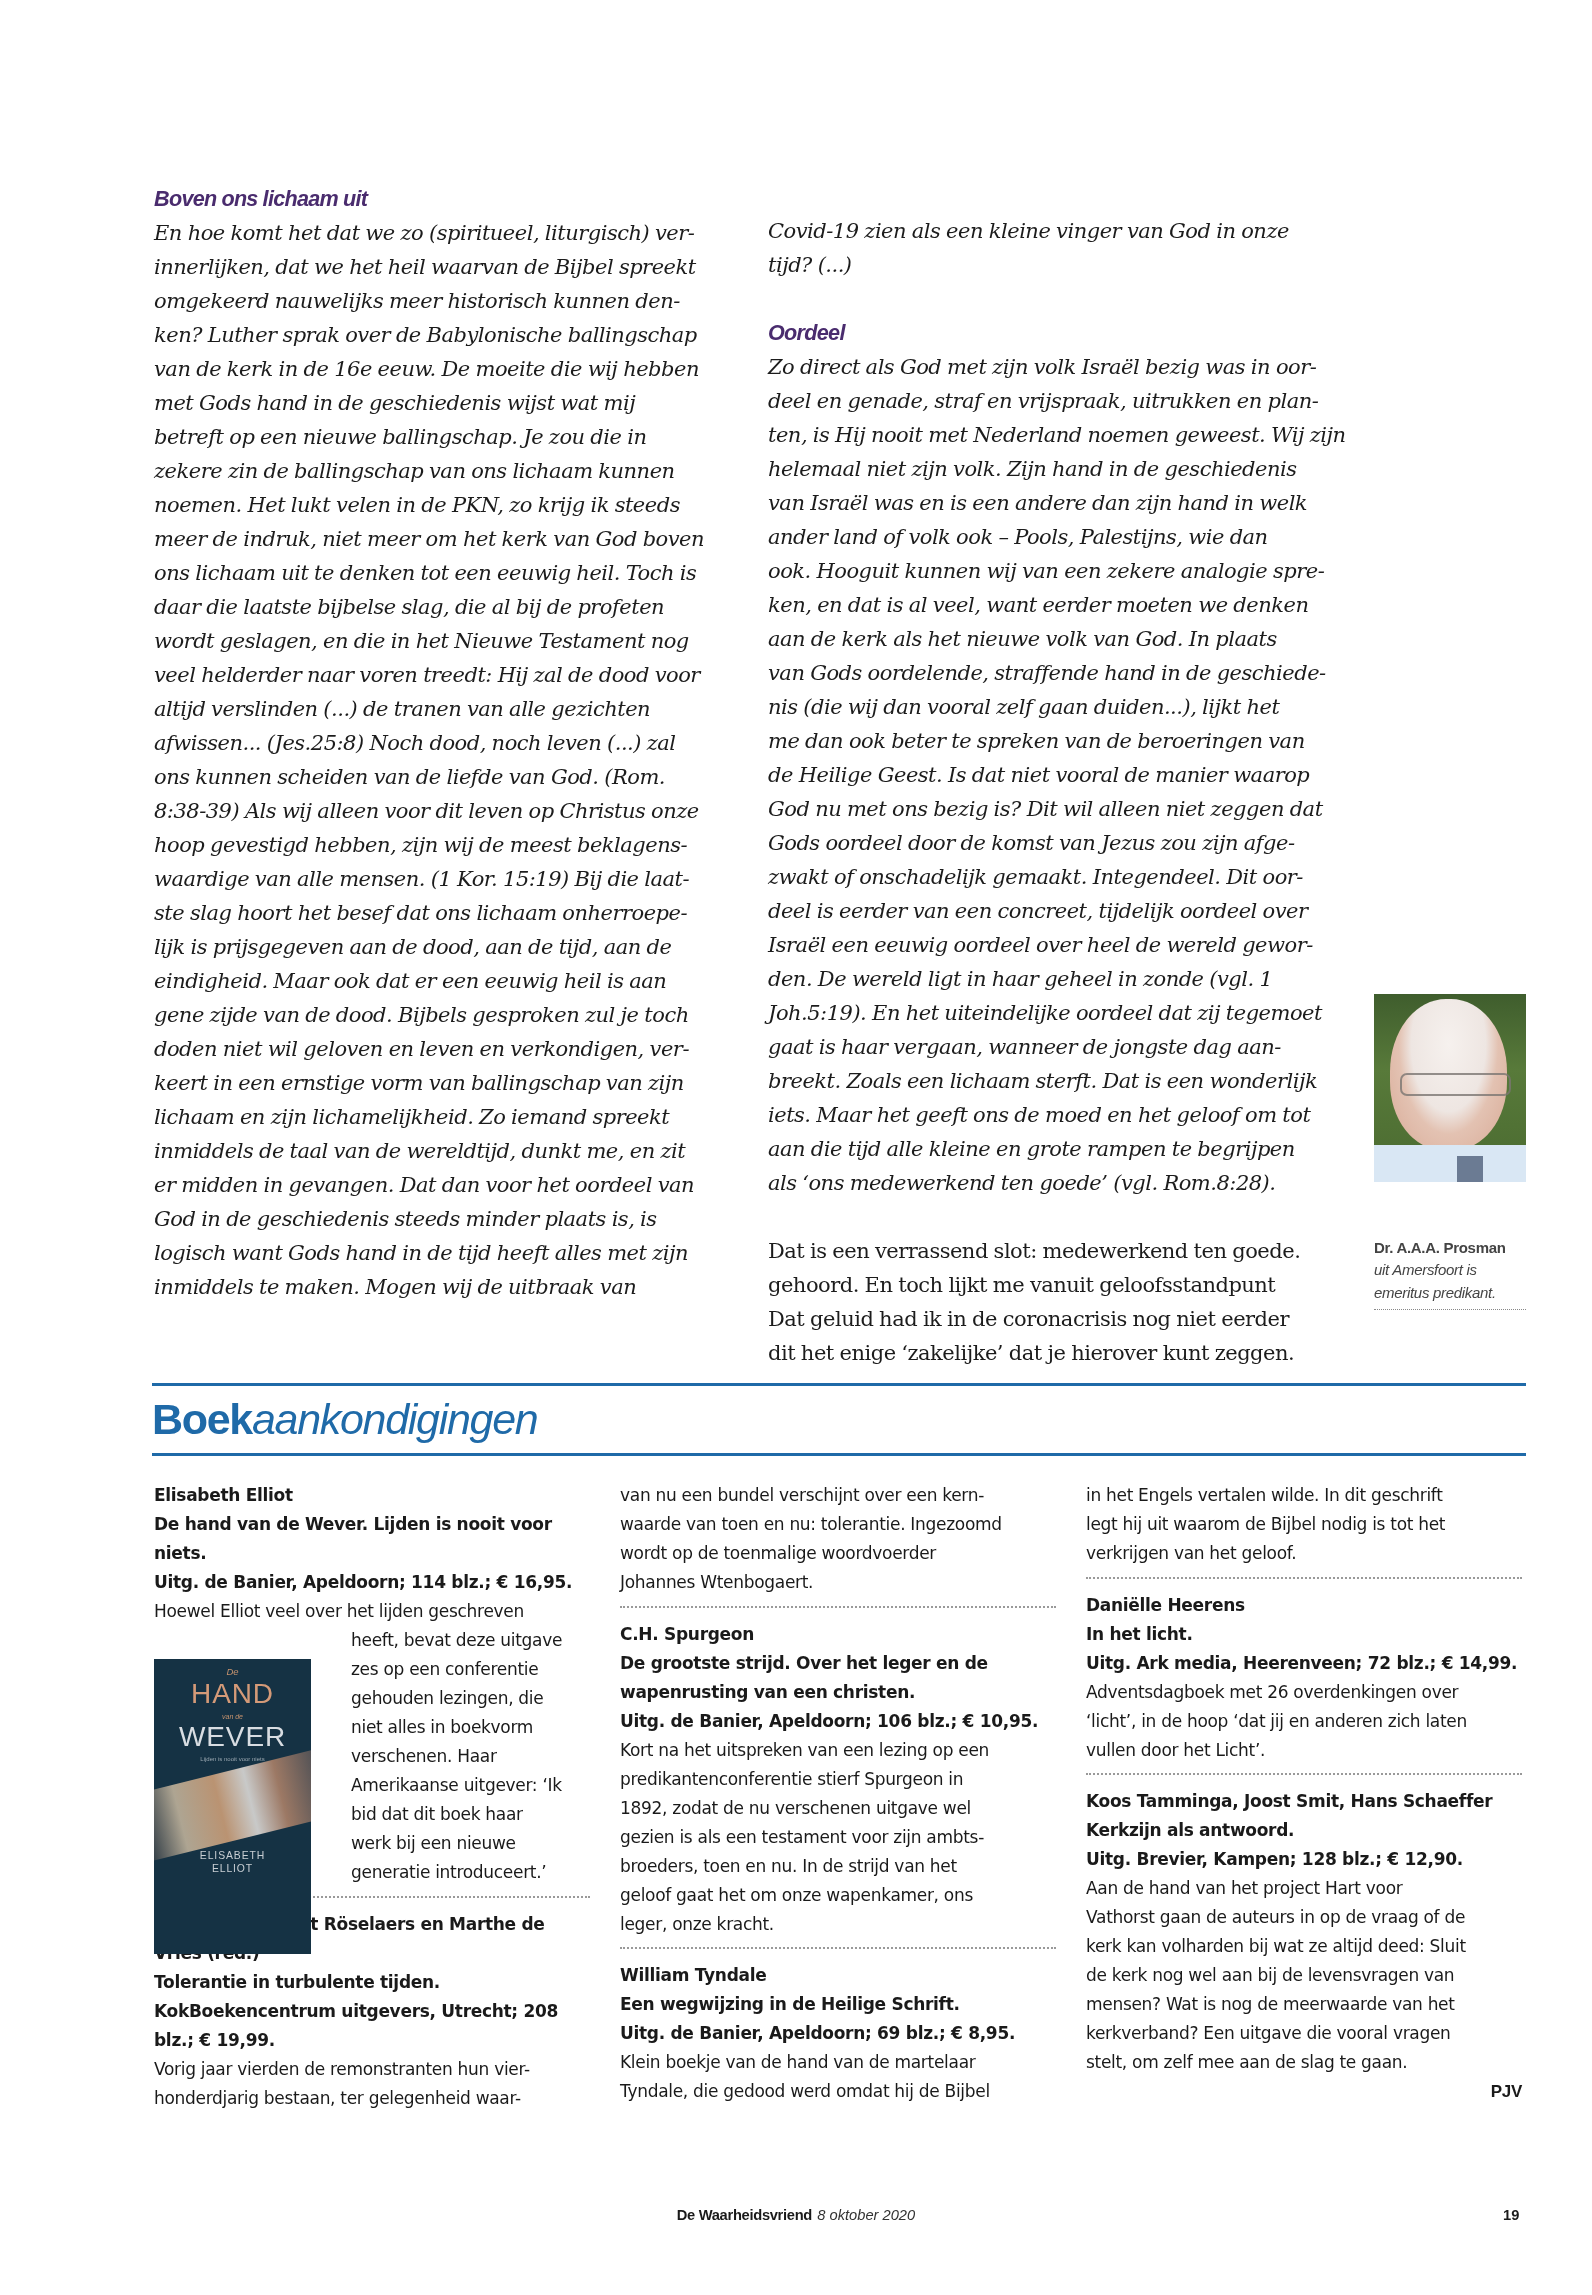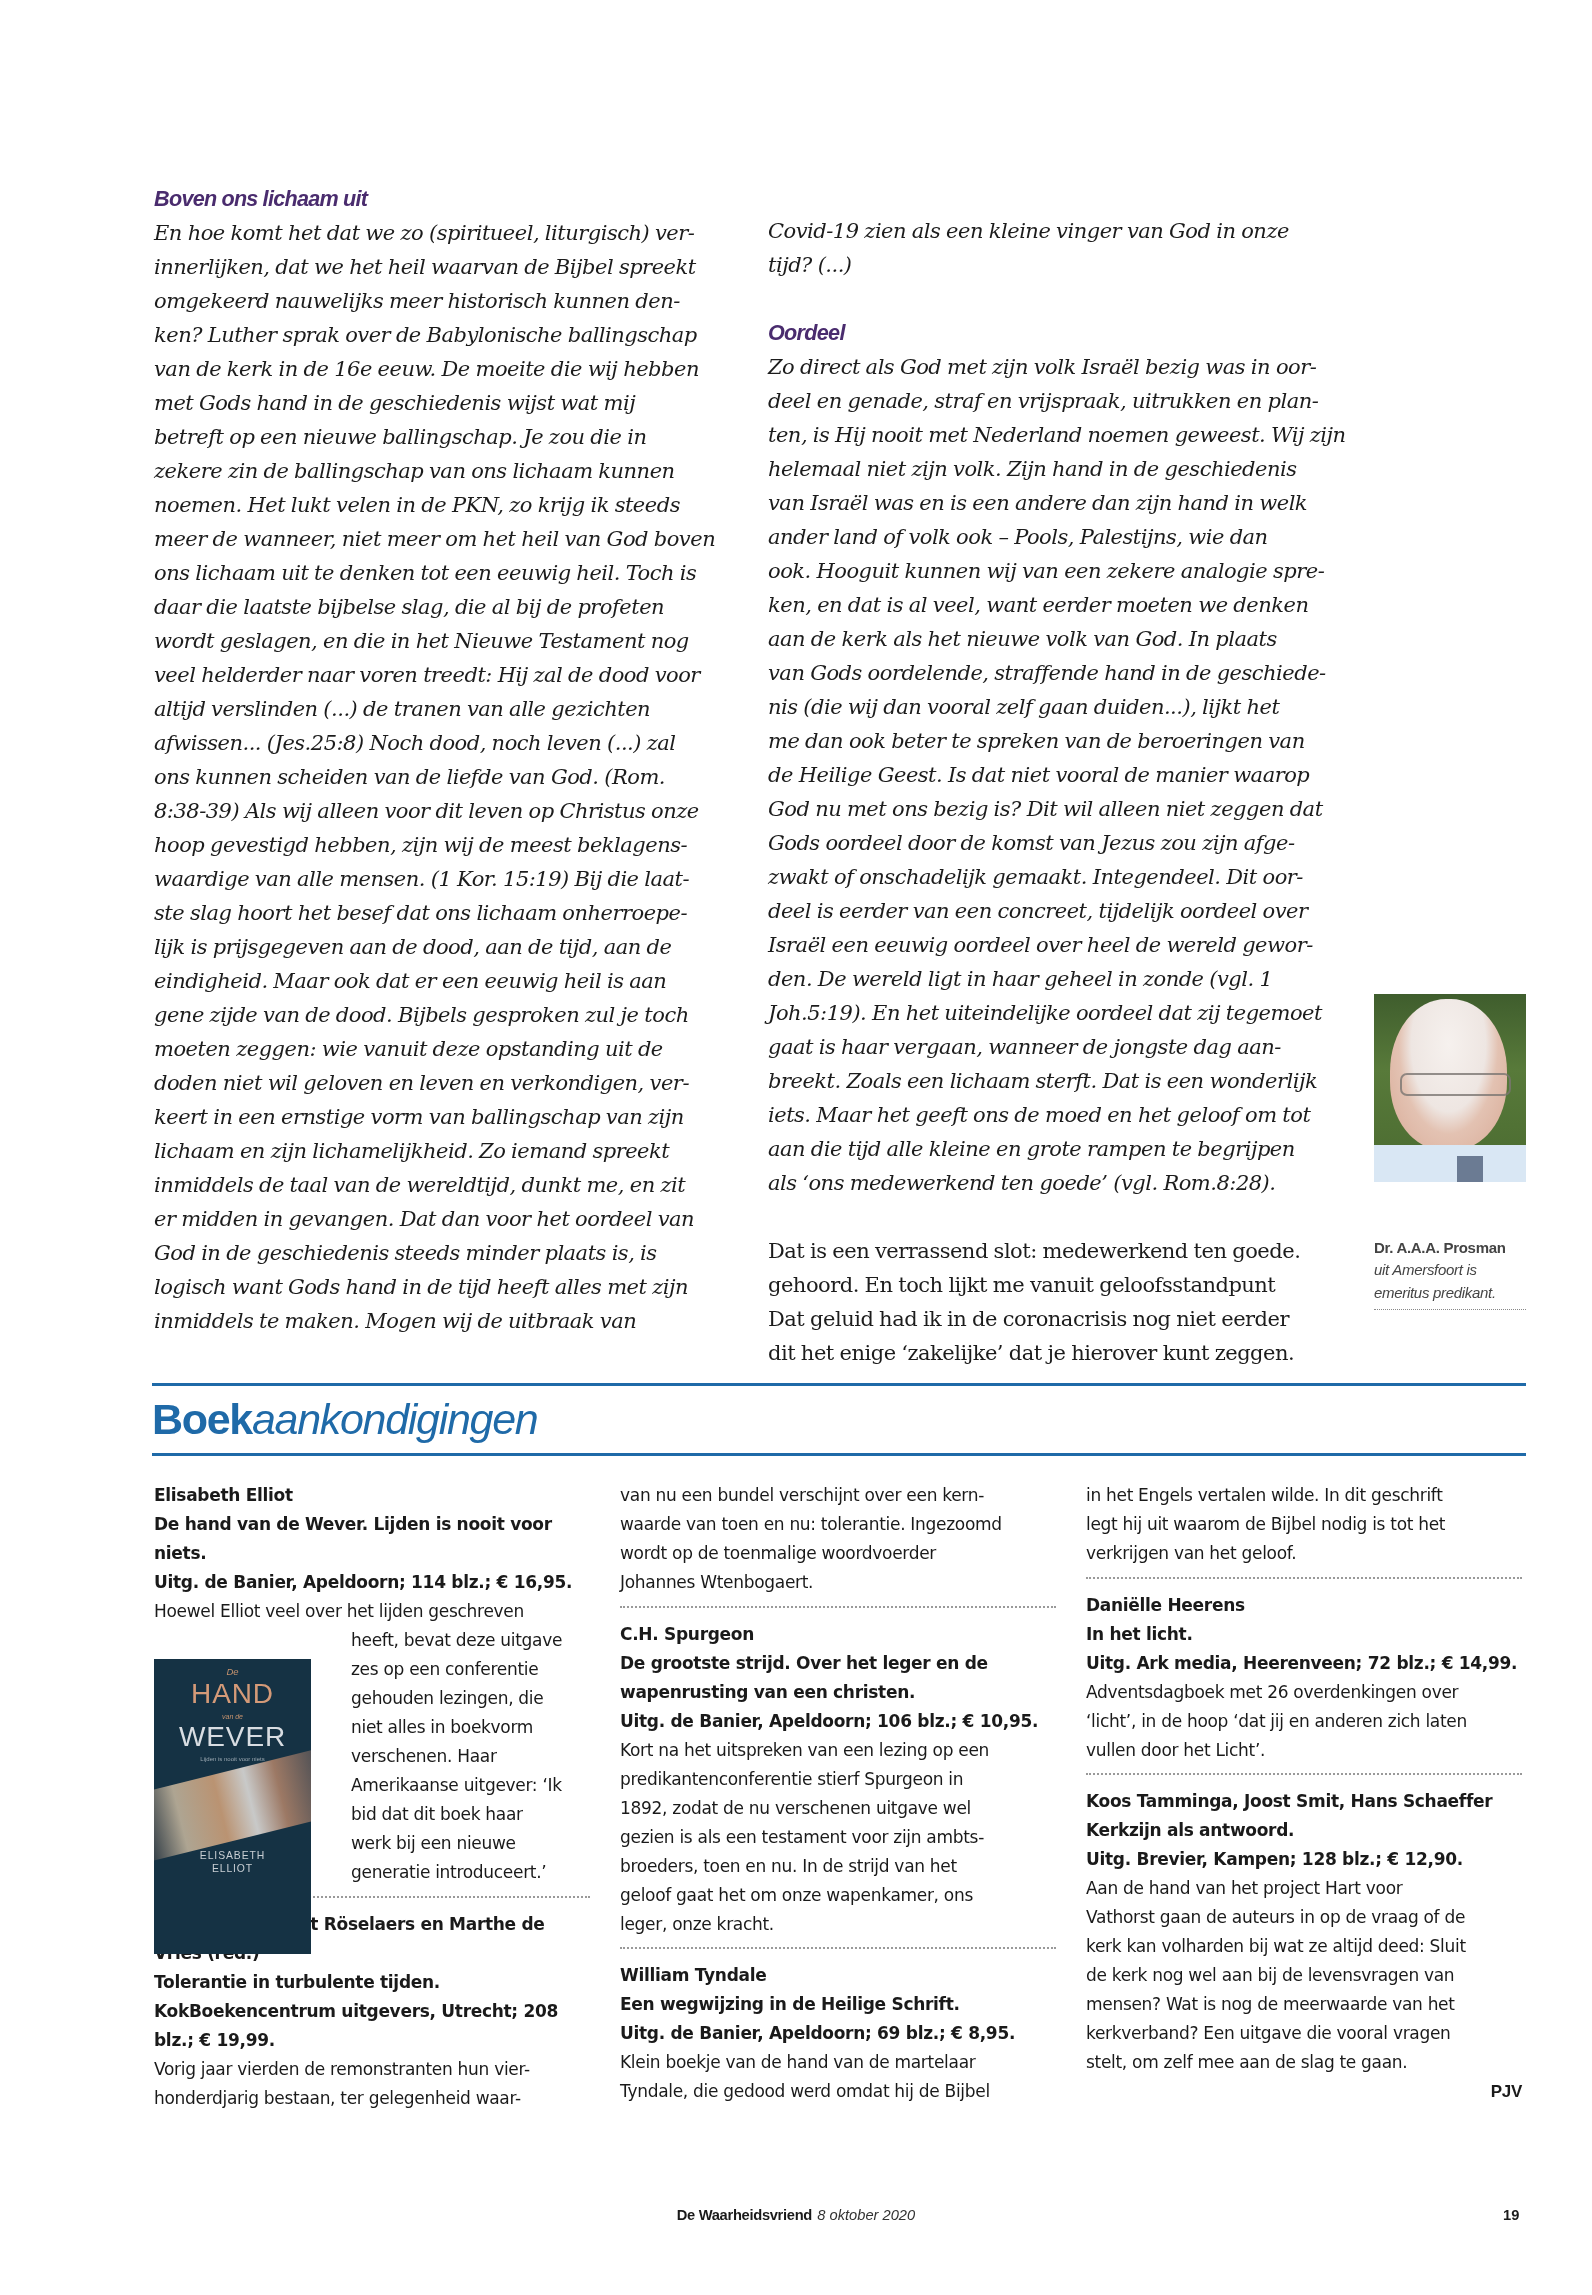--- a/index.html
+++ b/index.html
@@ -140,36 +140,35 @@
   <div>
       <span class="line">En hoe komt het dat we zo (spiritueel, liturgisch) ver-</span>
       <span class="line">innerlijken, dat we het heil waarvan de Bijbel spreekt</span>
       <span class="line">omgekeerd nauwelijks meer historisch kunnen den-</span>
       <span class="line">ken? Luther sprak over de Babylonische ballingschap</span>
       <span class="line">van de kerk in de 16e eeuw. De moeite die wij hebben</span>
       <span class="line">met Gods hand in de geschiedenis wijst wat mij</span>
       <span class="line">betreft op een nieuwe ballingschap. Je zou die in</span>
       <span class="line">zekere zin de ballingschap van ons lichaam kunnen</span>
       <span class="line">noemen. Het lukt velen in de PKN, zo krijg ik steeds</span>
-      <span class="line">meer de wanneer, niet meer om het heil van God boven</span>
+      <span class="line">meer de indruk, niet meer om het kerk van God boven</span>
       <span class="line">ons lichaam uit te denken tot een eeuwig heil. Toch is</span>
       <span class="line">daar die laatste bijbelse slag, die al bij de profeten</span>
       <span class="line">wordt geslagen, en die in het Nieuwe Testament nog</span>
       <span class="line">veel helderder naar voren treedt: Hij zal de dood voor</span>
       <span class="line">altijd verslinden (...) de tranen van alle gezichten</span>
       <span class="line">afwissen... (Jes.25:8) Noch dood, noch leven (...) zal</span>
       <span class="line">ons kunnen scheiden van de liefde van God. (Rom.</span>
       <span class="line">8:38-39) Als wij alleen voor dit leven op Christus onze</span>
       <span class="line">hoop gevestigd hebben, zijn wij de meest beklagens-</span>
       <span class="line">waardige van alle mensen. (1 Kor. 15:19) Bij die laat-</span>
       <span class="line">ste slag hoort het besef dat ons lichaam onherroepe-</span>
       <span class="line">lijk is prijsgegeven aan de dood, aan de tijd, aan de</span>
       <span class="line">eindigheid. Maar ook dat er een eeuwig heil is aan</span>
       <span class="line">gene zijde van de dood. Bijbels gesproken zul je toch</span>
-      <span class="line">moeten zeggen: wie vanuit deze opstanding uit de</span>
       <span class="line">doden niet wil geloven en leven en verkondigen, ver-</span>
       <span class="line">keert in een ernstige vorm van ballingschap van zijn</span>
       <span class="line">lichaam en zijn lichamelijkheid. Zo iemand spreekt</span>
       <span class="line">inmiddels de taal van de wereldtijd, dunkt me, en zit</span>
       <span class="line">er midden in gevangen. Dat dan voor het oordeel van</span>
       <span class="line">God in de geschiedenis steeds minder plaats is, is</span>
       <span class="line">logisch want Gods hand in de tijd heeft alles met zijn</span>
       <span class="line">inmiddels te maken. Mogen wij de uitbraak van</span>
     </div>
 </div>

